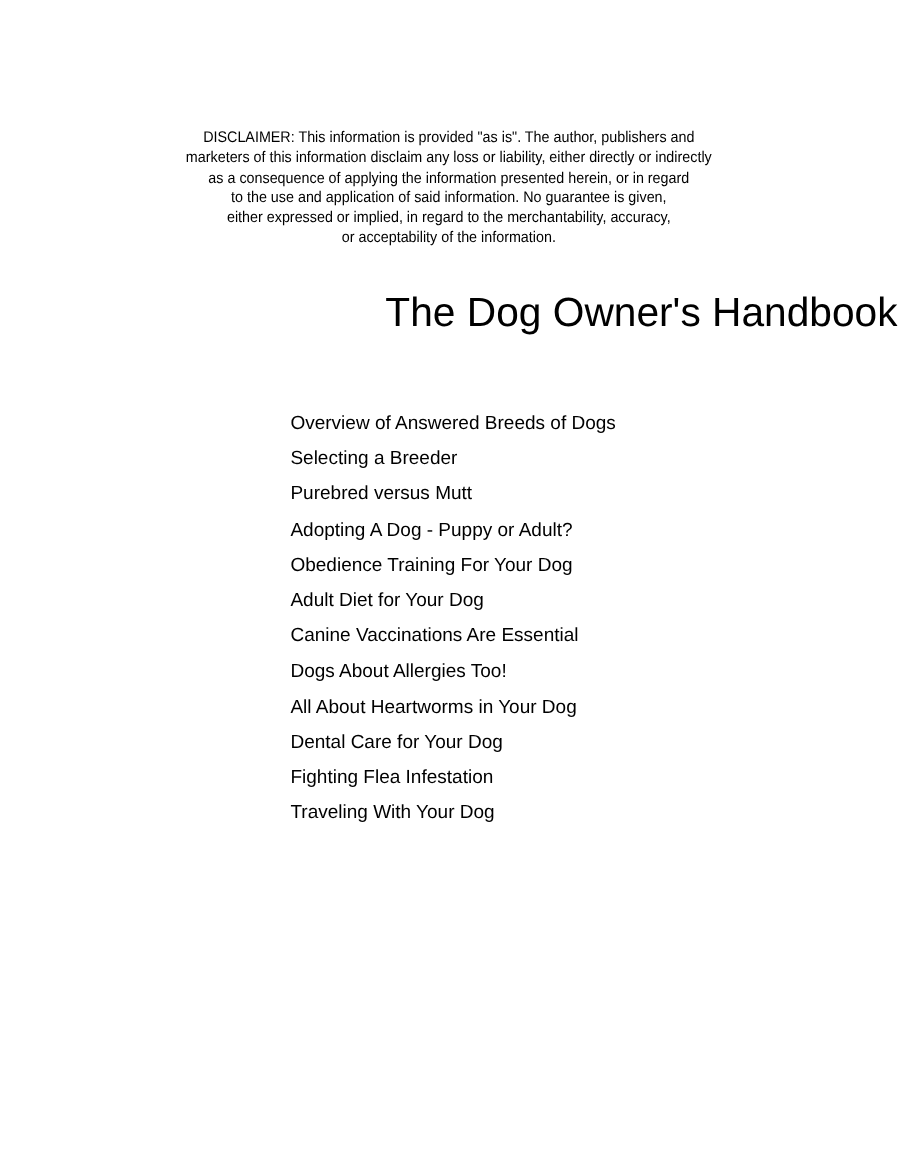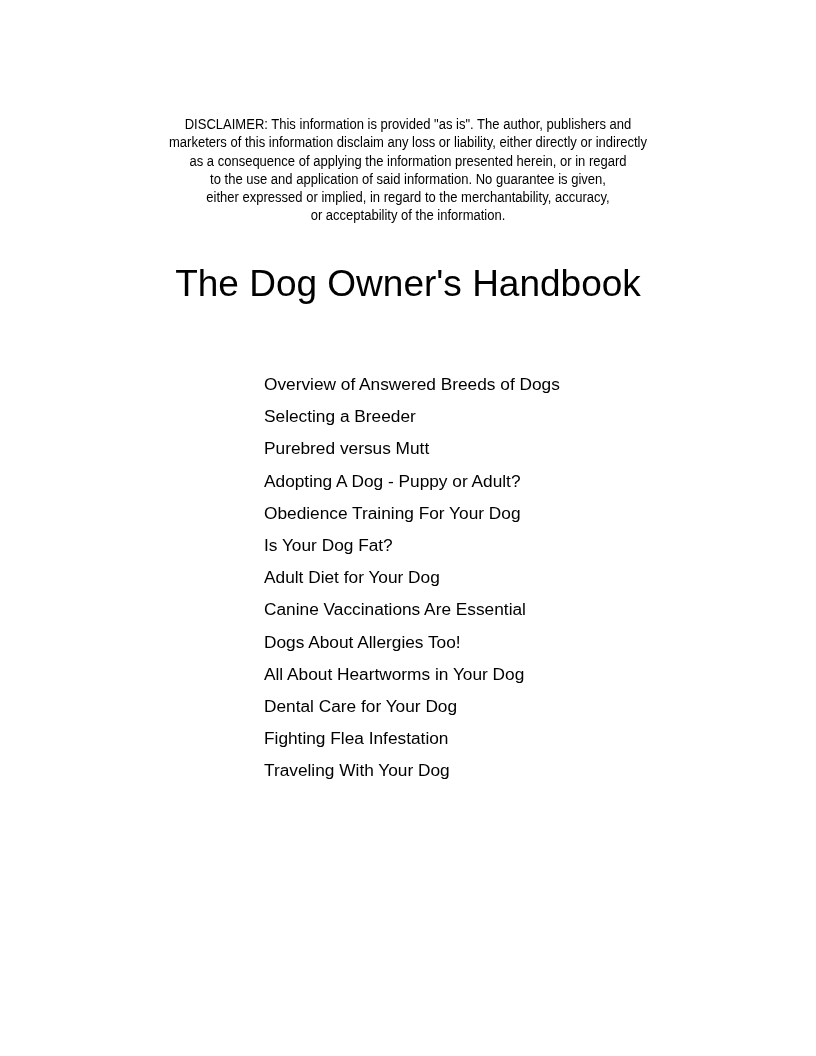--- a/index.html
+++ b/index.html
@@ -29,21 +29,21 @@
     }
     .disclaimer .line {
       display: block;
       white-space: nowrap;
     }
     .title {
       position: absolute;
       left: 0;
       top: 262px;
       width: 816px;
-      text-align: center;
+      text-align: right;
       font-family: "Liberation Sans", sans-serif;
       font-size: 37px;
       line-height: 44px;
       font-weight: normal;
       margin: 0;
       white-space: nowrap;
     }
     .toc {
       position: absolute;
       left: 264px;
@@ -73,21 +73,20 @@
 </div>
 
 <h1 class="title">The Dog Owner's Handbook</h1>
 
 <ul class="toc">
   <li>Overview of Answered Breeds of Dogs</li>
   <li>Selecting a Breeder</li>
   <li>Purebred versus Mutt</li>
   <li>Adopting A Dog - Puppy or Adult?</li>
   <li>Obedience Training For Your Dog</li>
-  <li>Is Your Dog Fat?</li>
   <li>Adult Diet for Your Dog</li>
   <li>Canine Vaccinations Are Essential</li>
   <li>Dogs About Allergies Too!</li>
   <li>All About Heartworms in Your Dog</li>
   <li>Dental Care for Your Dog</li>
   <li>Fighting Flea Infestation</li>
   <li>Traveling With Your Dog</li>
 </ul>
 
 </body></html>

